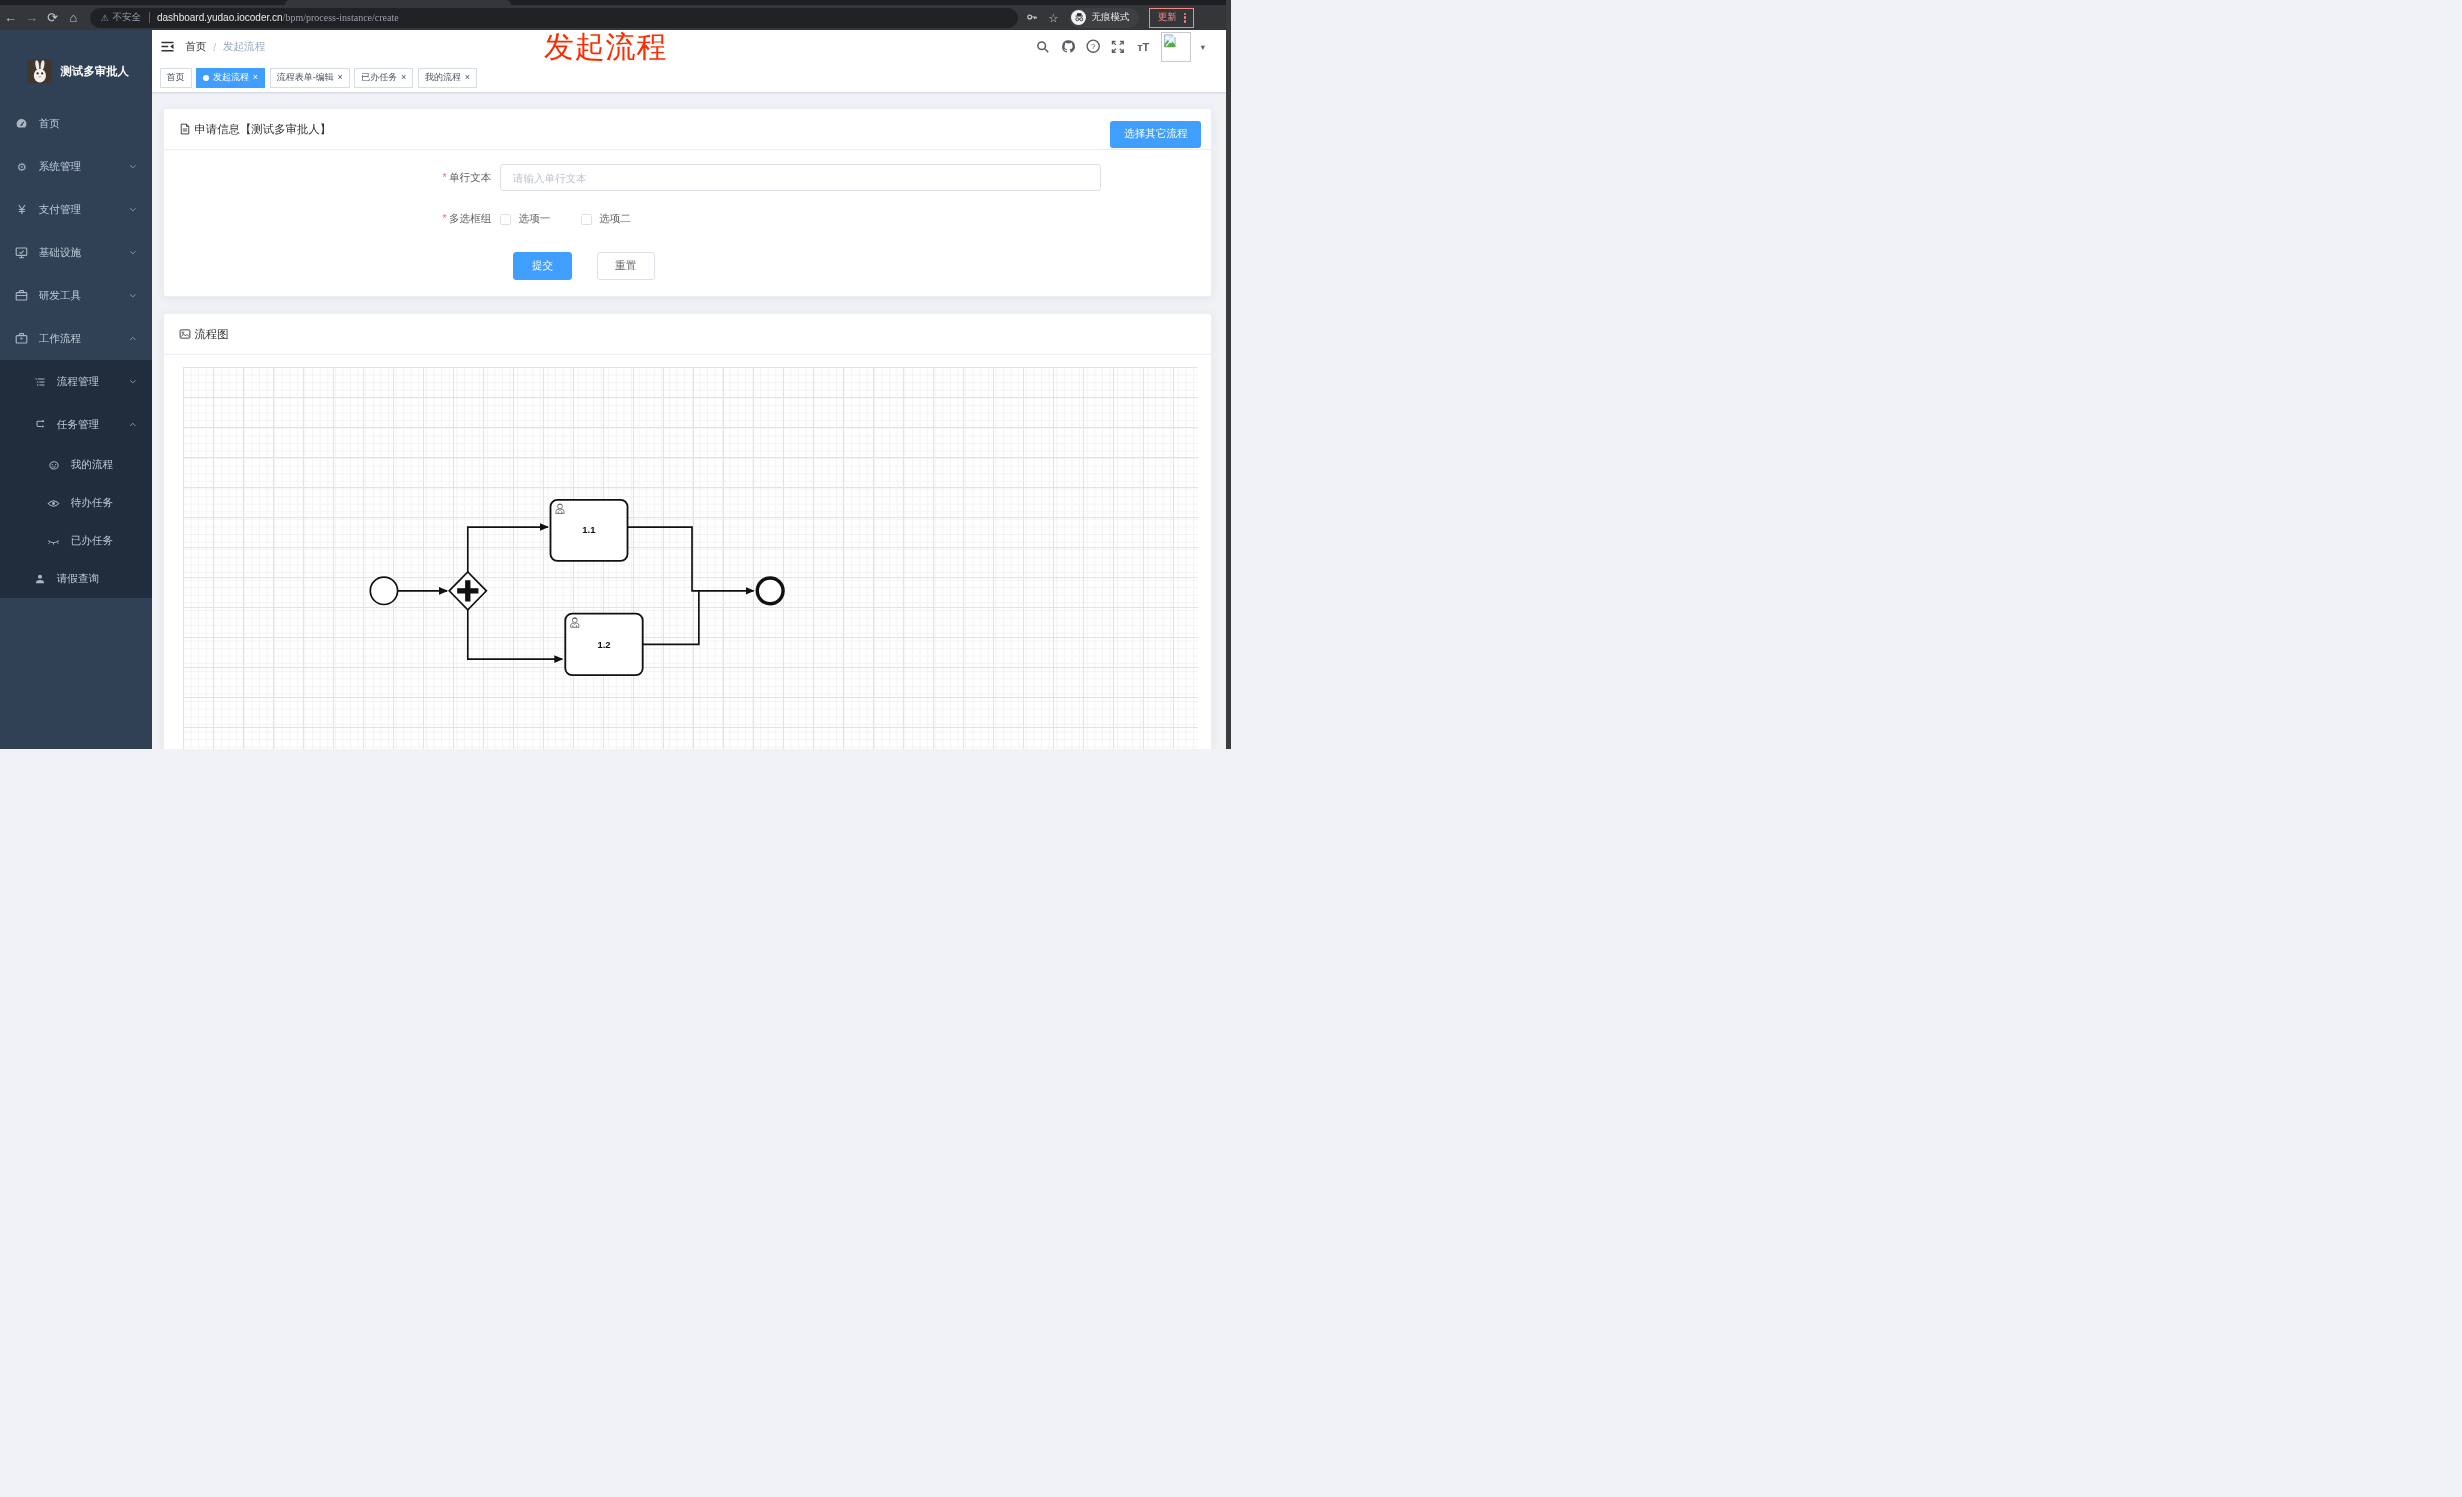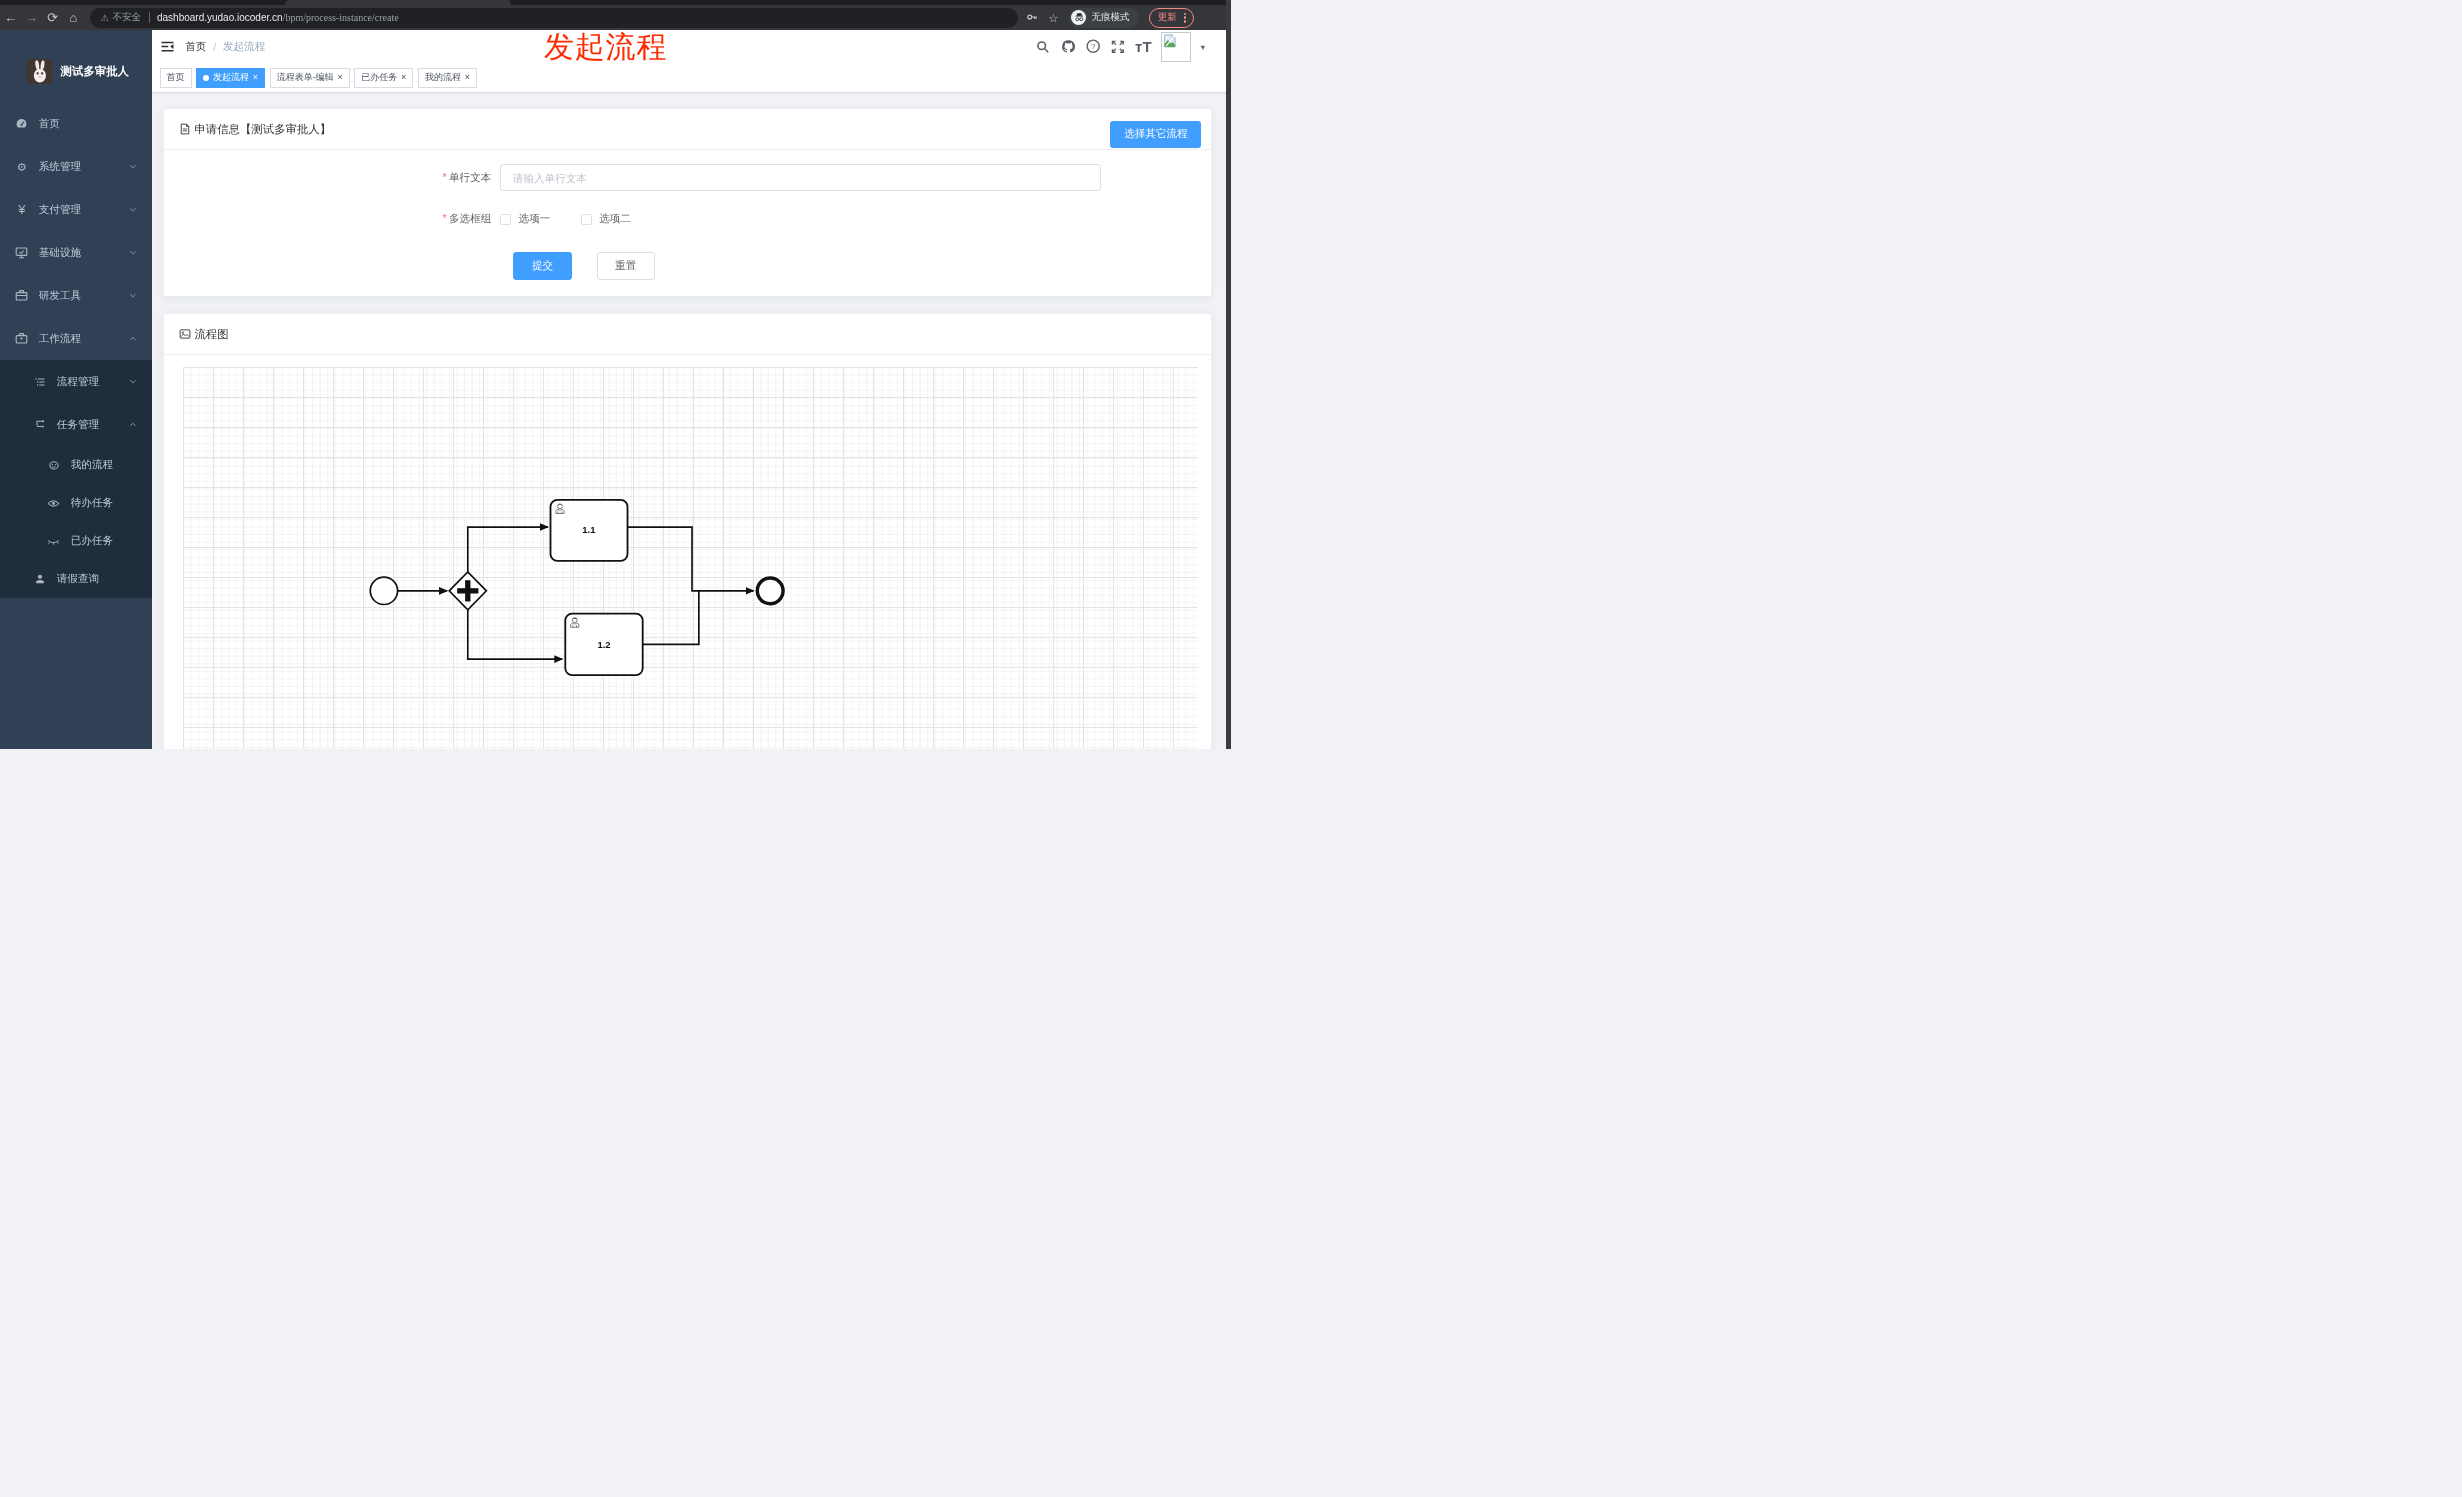--- a/index.html
+++ b/index.html
@@ -18,21 +18,21 @@
   .urlbar .warn { color:#9aa0a6; font-size:9px; margin-right:3.8px; }
   .urlbar .sec { color:#9aa0a6; font-size:9.5px; }
   .urlbar .sep { width:0.8px; height:10.6px; background:#5f6368; margin:0 7.6px; }
   .urlbar .dom { color:#e8eaed; font-size:10px; }
   .urlbar .path { color:#9aa0a6; font-size:10px;font-family:Liberation Serif, serif; }
   .chrome-right { display:flex; align-items:center; margin-left:7.6px; gap:10.6px; }
   .key-ic,.star-ic { color:#c7c7c7; font-size:11.4px; }
   .incog { display:flex; align-items:center; background:#3c4043; border-radius:10px; height:20px; padding:0 9px 0 2.3px; gap:5.3px; }
   .incog-circ { width:15px; height:15px; background:#f1f3f4; border-radius:50%; display:flex; align-items:center; justify-content:center; }
   .incog-label { color:#e8eaed; font-size:9.5px; }
-  .update-pill { display:flex; align-items:center; border:0.8px solid #f28b82; border-radius:10px; height:20px; padding:0 7.6px; gap:6.8px; }
+  .update-pill { display:flex; align-items:center; border:0.8px solid #f28b82; border-radius:0; height:20px; padding:0 7.6px; gap:6.8px; }
   .update-label { color:#f28b82; font-size:9.5px; }
   .vdots { display:flex; flex-direction:column; gap:1.5px; }
   .vdots i { width:2.3px; height:2.3px; border-radius:50%; background:#f28b82; }
 
   
   .win-edge { position:absolute; top:0; right:0; width:5.3px; height:749px; background:#3b3c3e; z-index:60; }
 
   
   .app { position:absolute; top:30px; left:0; width:1231px; height:719px; display:flex; }
 
@@ -350,21 +350,21 @@
               <circle cx="9.5" cy="9.5" r="8" fill="none" stroke="#5a5e66" stroke-width="1.8"></circle>
               <text x="9.5" y="13.2" text-anchor="middle" font-size="10.5" fill="#5a5e66" font-family="Liberation Sans,sans-serif">?</text>
             </svg>
         </span>
         <span class="hic">
           <svg width="13.7" height="13.7" viewBox="0 0 18 18" stroke="#5a5e66" stroke-width="2" fill="none">
               <path d="M2 6 V2 h4 M12 2 h4 v4 M16 12 v4 h-4 M6 16 H2 v-4"></path>
               <path d="M2.5 2.5 l4 4 M15.5 2.5 l-4 4 M15.5 15.5 l-4 -4 M2.5 15.5 l4 -4" stroke-width="1.6"></path>
             </svg>
         </span>
-        <span class="hic" style="font-weight:bold;color:#5a5e66;font-size:15px;">ᴛT</span>
+        <span class="hic" style="font-weight:bold;color:#5a5e66;font-size:11px;">ᴛT</span>
         <span class="avatar">
           <svg width="13.7" height="13.7" viewBox="0 0 18 18">
               <path d="M2 1 h10 l4 4 v12 H2z" fill="#dce8fb" stroke="#9aa7bd" stroke-width="1"></path>
               <path d="M12 1 v4 h4" fill="#fff" stroke="#9aa7bd" stroke-width="1"></path>
               <ellipse cx="6" cy="5.5" rx="2.3" ry="1.4" fill="#fff"></ellipse>
               <path d="M2 13 l4.5-5 4 4.5 2-2 3.5 3.5 V17 H2z" fill="#57a84f"></path>
               <path d="M15.5 2 L4 16" stroke="#fff" stroke-width="1.6"></path>
             </svg>
         </span>
         <span class="caret">▾</span>

